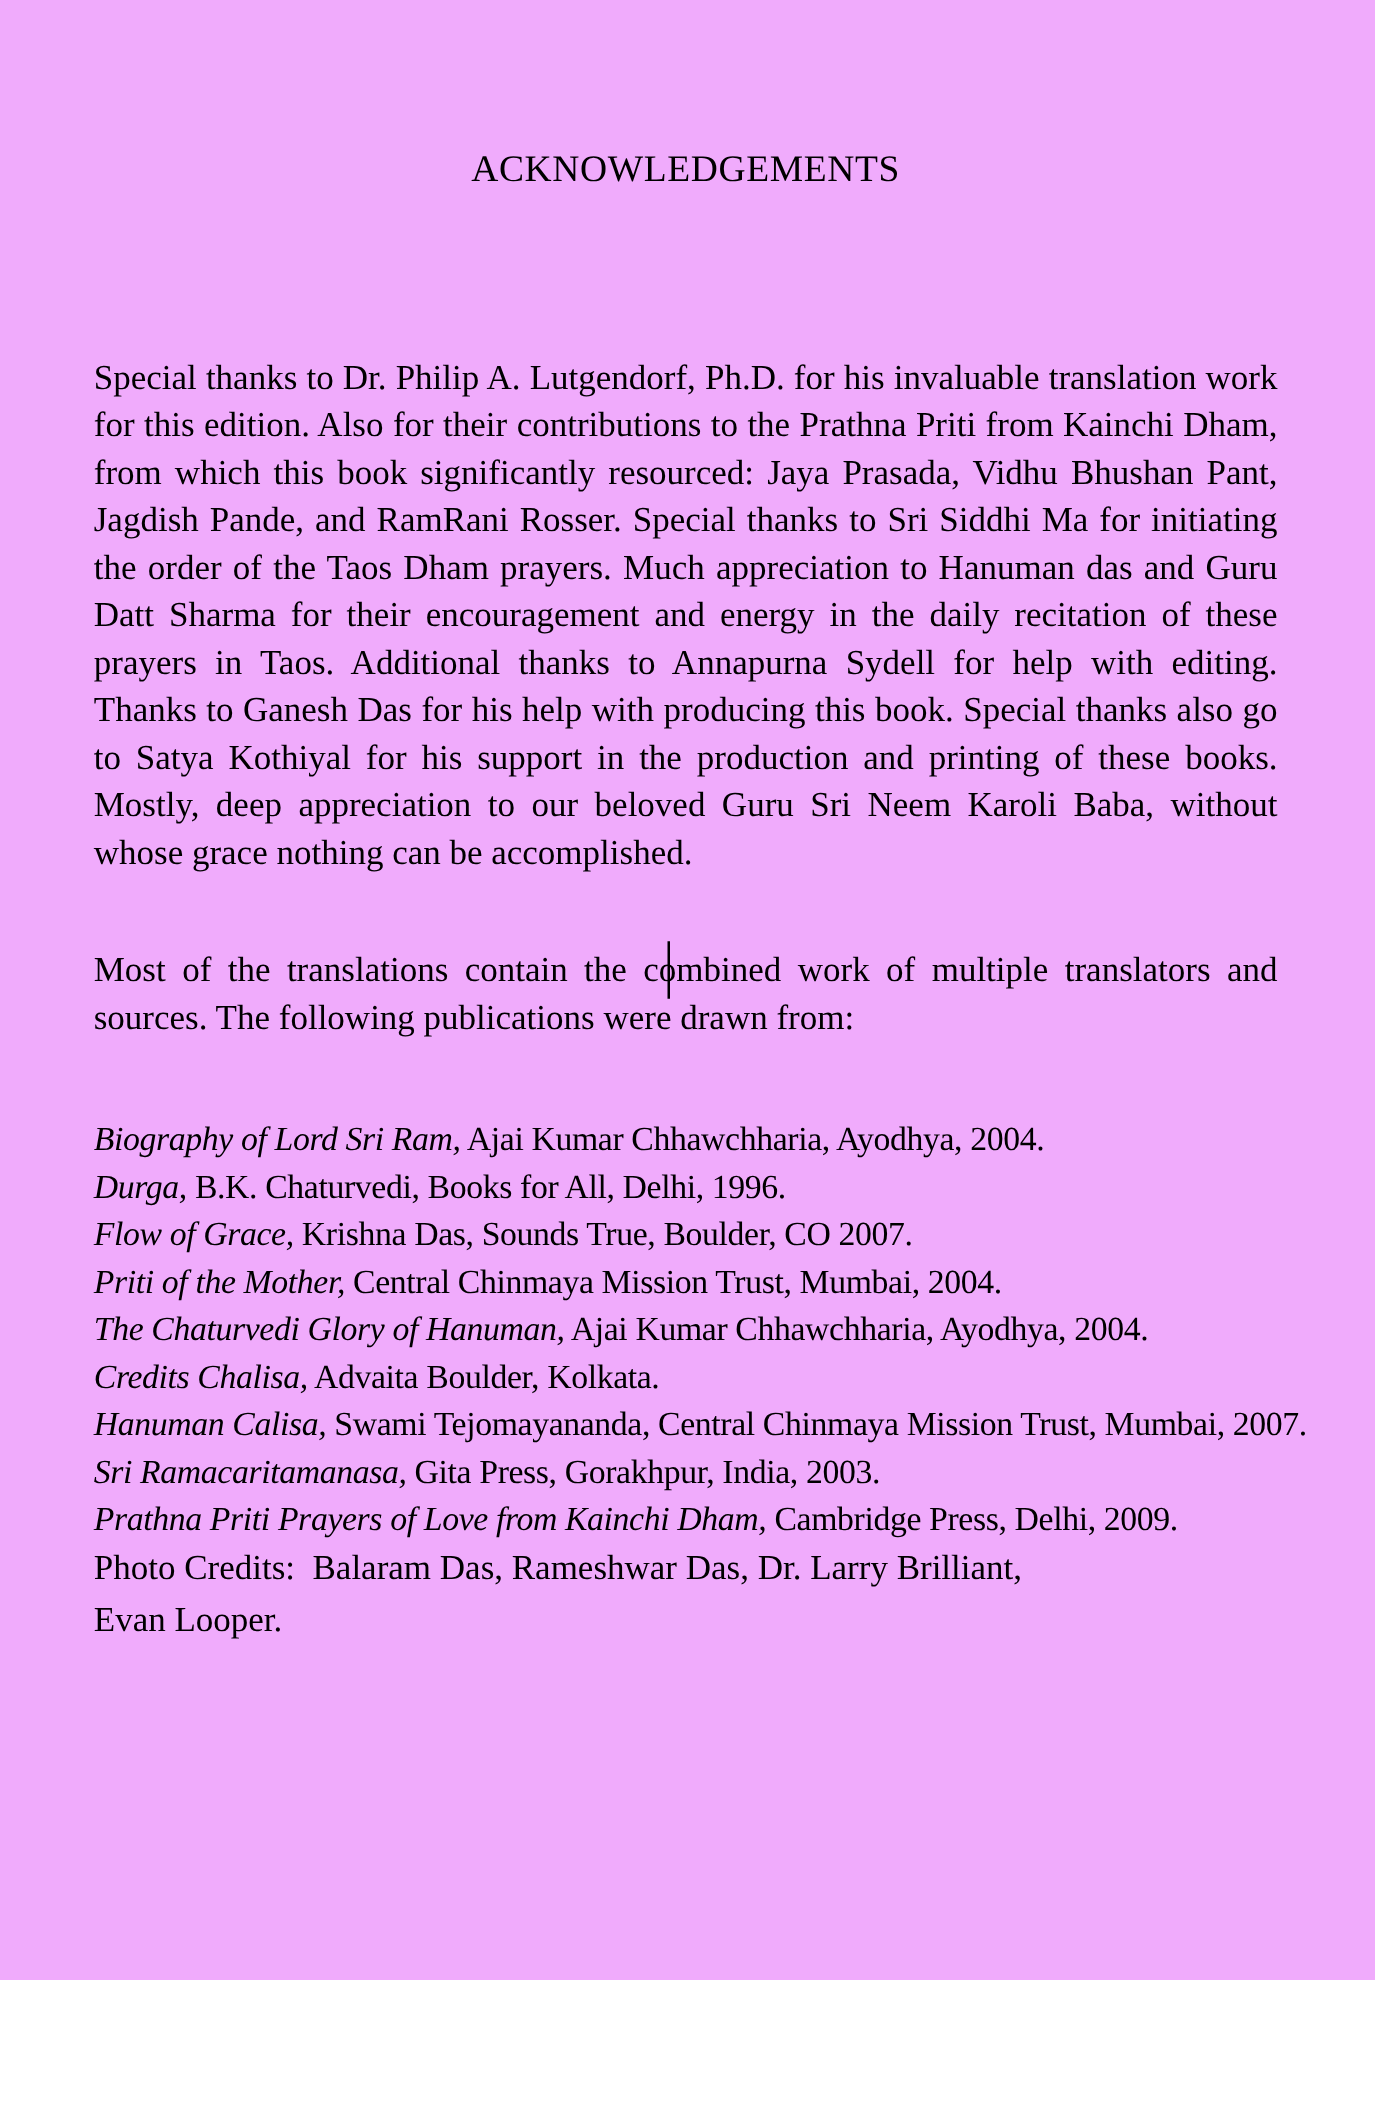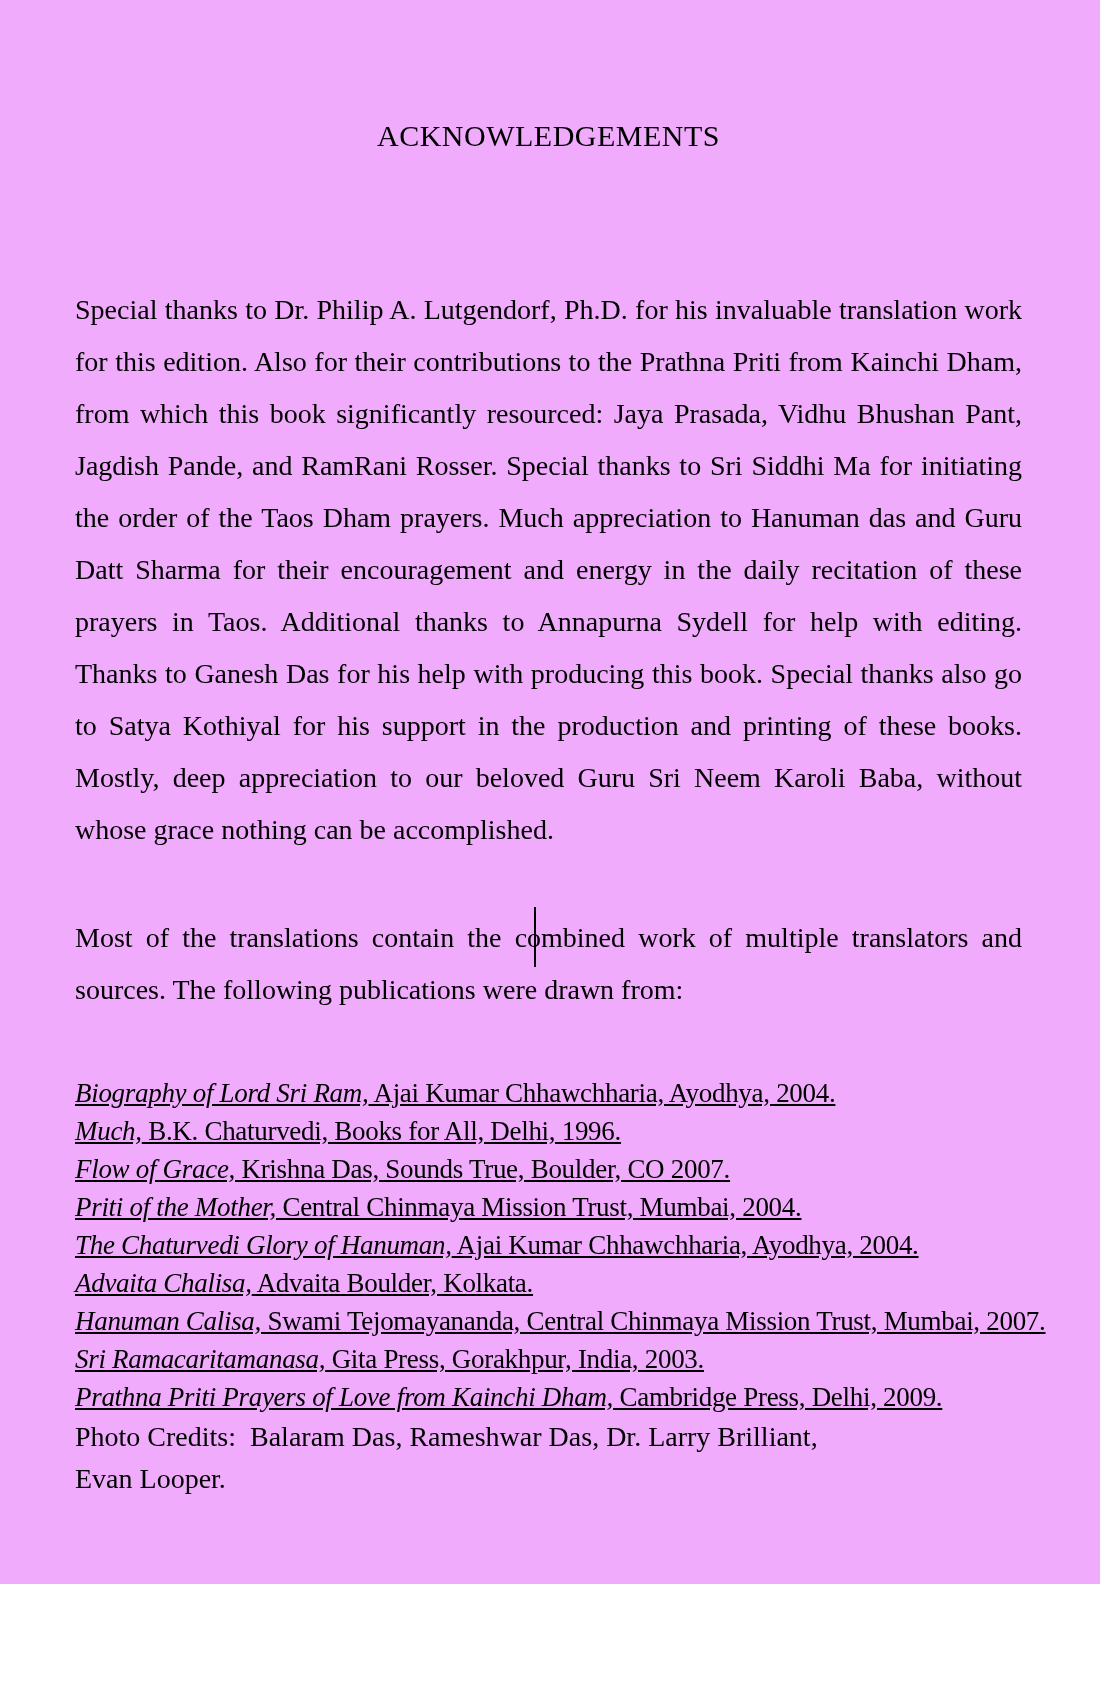--- a/index.html
+++ b/index.html
@@ -23,21 +23,21 @@
     padding-top: 118px;
     text-align: center;
     font-size: 30px;
     font-weight: normal;
     line-height: 36px;
     letter-spacing: 0.5px;
   }
   .body-par {
     margin: 0;
     font-size: 28px;
-    line-height: 52px;
+    line-height: 38px;
     text-align: justify;
   }
   .first-par {
     margin-top: 130px;
   }
   .note-par {
     margin-top: 56px;
   }
   .cursor-char {
     position: relative;
@@ -54,21 +54,20 @@
   }
   .pubs {
     margin-top: 58px;
     margin-right: -28px;
     font-size: 27px;
     line-height: 38px;
     letter-spacing: -0.3px;
   }
   .pub {
     margin: 0;
-    text-decoration: underline;
   }
   .pub-title {
     font-style: italic;
   }
   .credits {
     font-size: 28px;
     line-height: 42px;
   }
   .credits-line {
     margin: 0;
@@ -81,25 +80,25 @@
 <div class="page">
 
   <h1 class="title">ACKNOWLEDGEMENTS</h1>
 
   <p class="body-par first-par">Special thanks to Dr. Philip A. Lutgendorf, Ph.D. for his invaluable translation work for this edition. Also for their contributions to the Prathna Priti from Kainchi Dham, from which this book significantly resourced: Jaya Prasada, Vidhu Bhushan Pant, Jagdish Pande, and RamRani Rosser. Special thanks to Sri Siddhi Ma for initiating the order of the Taos Dham prayers. Much appreciation to Hanuman das and Guru Datt Sharma for their encouragement and energy in the daily recitation of these prayers in Taos. Additional thanks to Annapurna Sydell for help with editing. Thanks to Ganesh Das for his help with producing this book. Special thanks also go to Satya Kothiyal for his support in the production and printing of these books. Mostly, deep appreciation to our beloved Guru Sri Neem Karoli Baba, without whose grace nothing can be accomplished.</p>
 
   <p class="body-par note-par"><span>Most of the translations contain the c</span><span class="cursor-char"><span>o</span></span><span>mbined work of multiple translators and sources. The following publications were drawn from:</span></p>
 
   <div class="pubs">
     <p class="pub"><i class="pub-title">Biography of Lord Sri Ram,</i><span class="pub-detail"> Ajai Kumar Chhawchharia, Ayodhya, 2004.</span></p>
-    <p class="pub"><i class="pub-title">Much,</i><span class="pub-detail"> B.K. Chaturvedi, Books for All, Delhi, 1996.</span></p>
+    <p class="pub"><i class="pub-title">Durga,</i><span class="pub-detail"> B.K. Chaturvedi, Books for All, Delhi, 1996.</span></p>
     <p class="pub"><i class="pub-title">Flow of Grace,</i><span class="pub-detail"> Krishna Das, Sounds True, Boulder, CO 2007.</span></p>
     <p class="pub"><i class="pub-title">Priti of the Mother,</i><span class="pub-detail"> Central Chinmaya Mission Trust, Mumbai, 2004.</span></p>
     <p class="pub"><i class="pub-title">The Chaturvedi Glory of Hanuman,</i><span class="pub-detail"> Ajai Kumar Chhawchharia, Ayodhya, 2004.</span></p>
-    <p class="pub"><i class="pub-title">Advaita Chalisa,</i><span class="pub-detail"> Advaita Boulder, Kolkata.</span></p>
+    <p class="pub"><i class="pub-title">Credits Chalisa,</i><span class="pub-detail"> Advaita Boulder, Kolkata.</span></p>
     <p class="pub"><i class="pub-title">Hanuman Calisa,</i><span class="pub-detail"> Swami Tejomayananda, Central Chinmaya Mission Trust, Mumbai, 2007.</span></p>
     <p class="pub"><i class="pub-title">Sri Ramacaritamanasa,</i><span class="pub-detail"> Gita Press, Gorakhpur, India, 2003.</span></p>
     <p class="pub"><i class="pub-title">Prathna Priti Prayers of Love from Kainchi Dham,</i><span class="pub-detail"> Cambridge Press, Delhi, 2009.</span></p>
   </div>
 
   <div class="credits">
     <p class="credits-line">Photo Credits:&nbsp; Balaram Das, Rameshwar Das, Dr. Larry Brilliant,</p>
     <p class="credits-line">Evan Looper.</p>
   </div>
 

